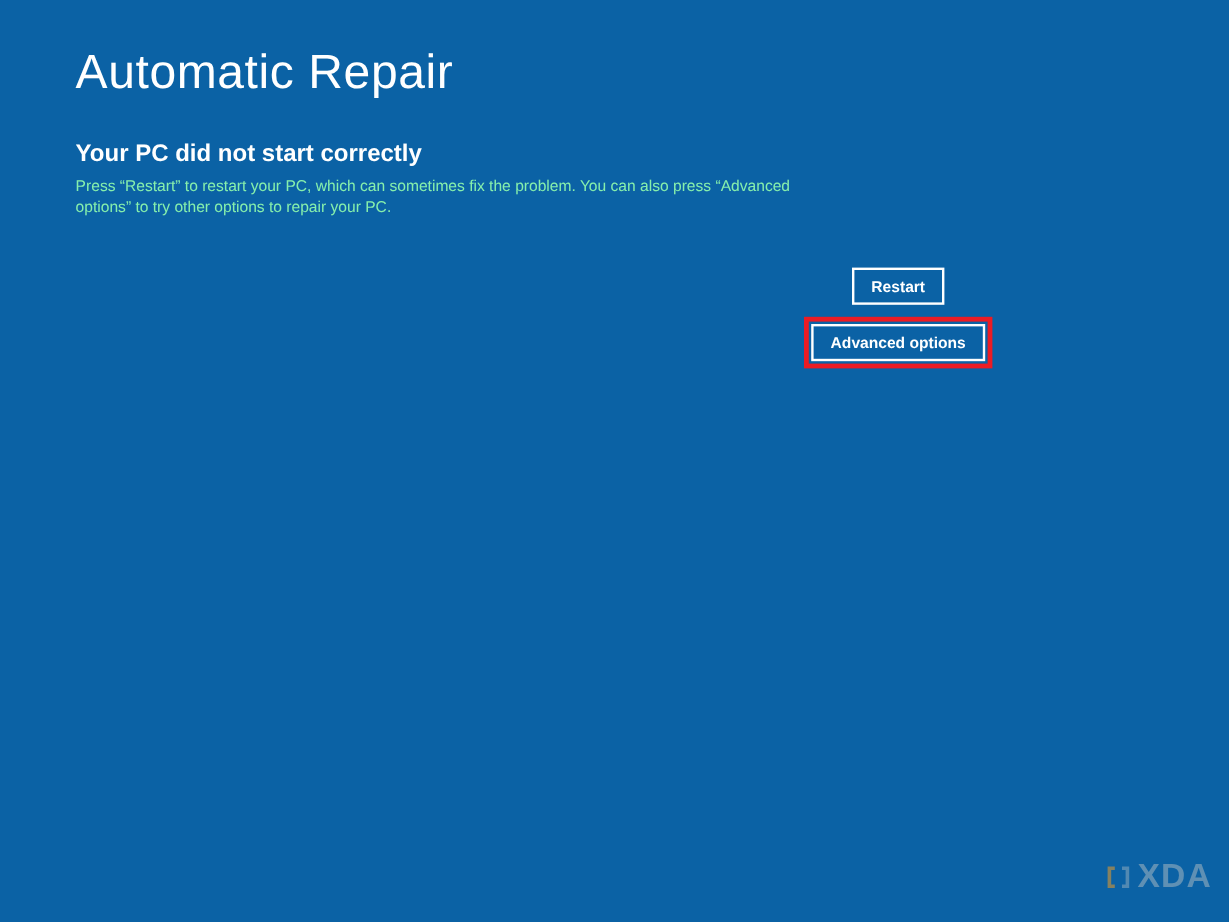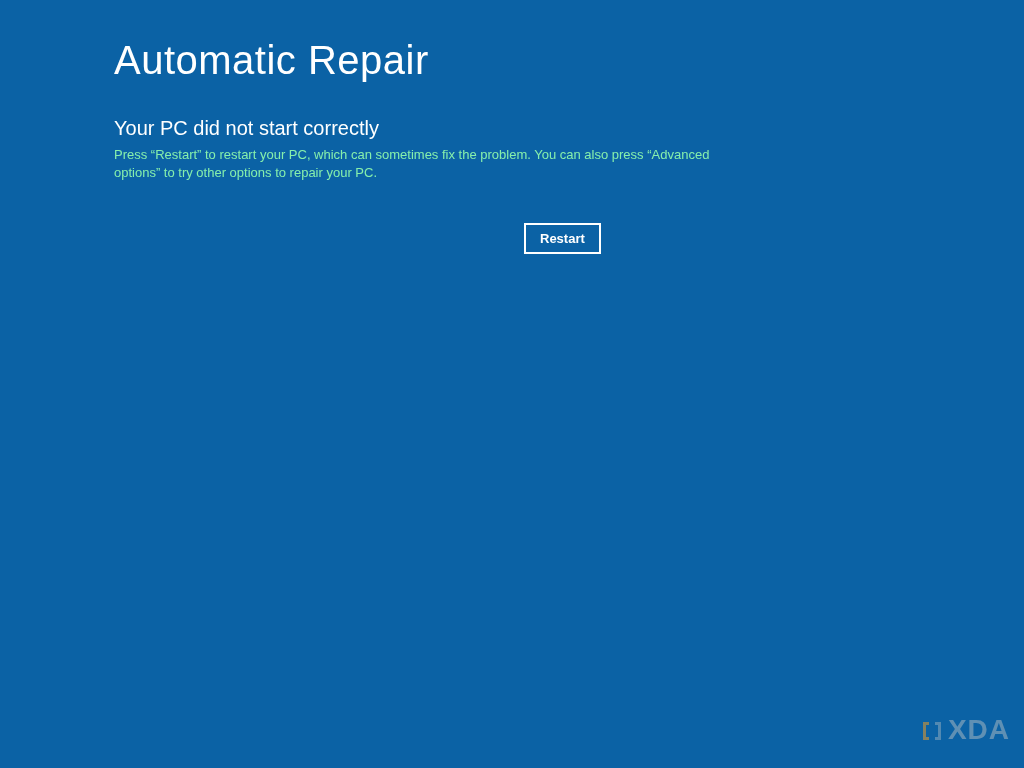--- a/index.html
+++ b/index.html
@@ -10,47 +10,48 @@
     body {
       width: 1024px;
       height: 768px;
       background-color: #0b62a5;
       font-family: "Segoe UI", "Segoe UI Light", Arial, sans-serif;
       color: #ffffff;
       overflow: hidden;
       position: relative;
     }
     .content {
-      padding-left: 114px;
+      padding-left: 63px;
       padding-top: 38px;
     }
     .page-title {
       font-size: 40px;
       font-weight: 300;
       letter-spacing: 0.5px;
       margin-bottom: 34px;
     }
     .subtitle {
       font-size: 20px;
-      font-weight: 400;
+      font-weight: 700;
       margin-bottom: 6px;
     }
     .body-text {
       font-size: 13px;
       font-weight: 400;
       line-height: 1.35;
       max-width: 600px;
       color: #86efac;
     }
     .button-row {
       margin-top: 42px;
       margin-left: 410px;
       display: flex;
       gap: 10px;
       align-items: center;
+      flex-direction: column;
     }
     .btn {
       display: inline-block;
       border: 2px solid #ffffff;
       background: transparent;
       color: #ffffff;
       font-family: inherit;
       font-size: 13px;
       font-weight: 600;
       padding: 6px 14px;
@@ -89,20 +90,23 @@
 <body>
 
 <div class="content">
   <h1 class="page-title">Automatic Repair</h1>
 
   <div class="subtitle">Your PC did not start correctly</div>
   <div class="body-text">Press “Restart” to restart your PC, which can sometimes fix the problem. You can also press “Advanced options” to try other options to repair your PC.</div>
 
   <div class="button-row">
     <button class="btn">Restart</button>
+    <span class="highlight-box">
+      <button class="btn">Advanced options</button>
+    </span>
   </div>
 </div>
 
 <div class="watermark">
   <span class="watermark-icon">
     <svg viewBox="0 0 24 24" width="24" height="24">
       <path d="M 9 3 L 3 3 L 3 21 L 9 21 L 9 18 L 6 18 L 6 6 L 9 6 Z" fill="#e89a2a" opacity="0.85"></path>
       <path d="M 15 3 L 21 3 L 21 21 L 15 21 L 15 18 L 18 18 L 18 6 L 15 6 Z" fill="#8ca9bd" opacity="0.85"></path>
     </svg>
   </span>

